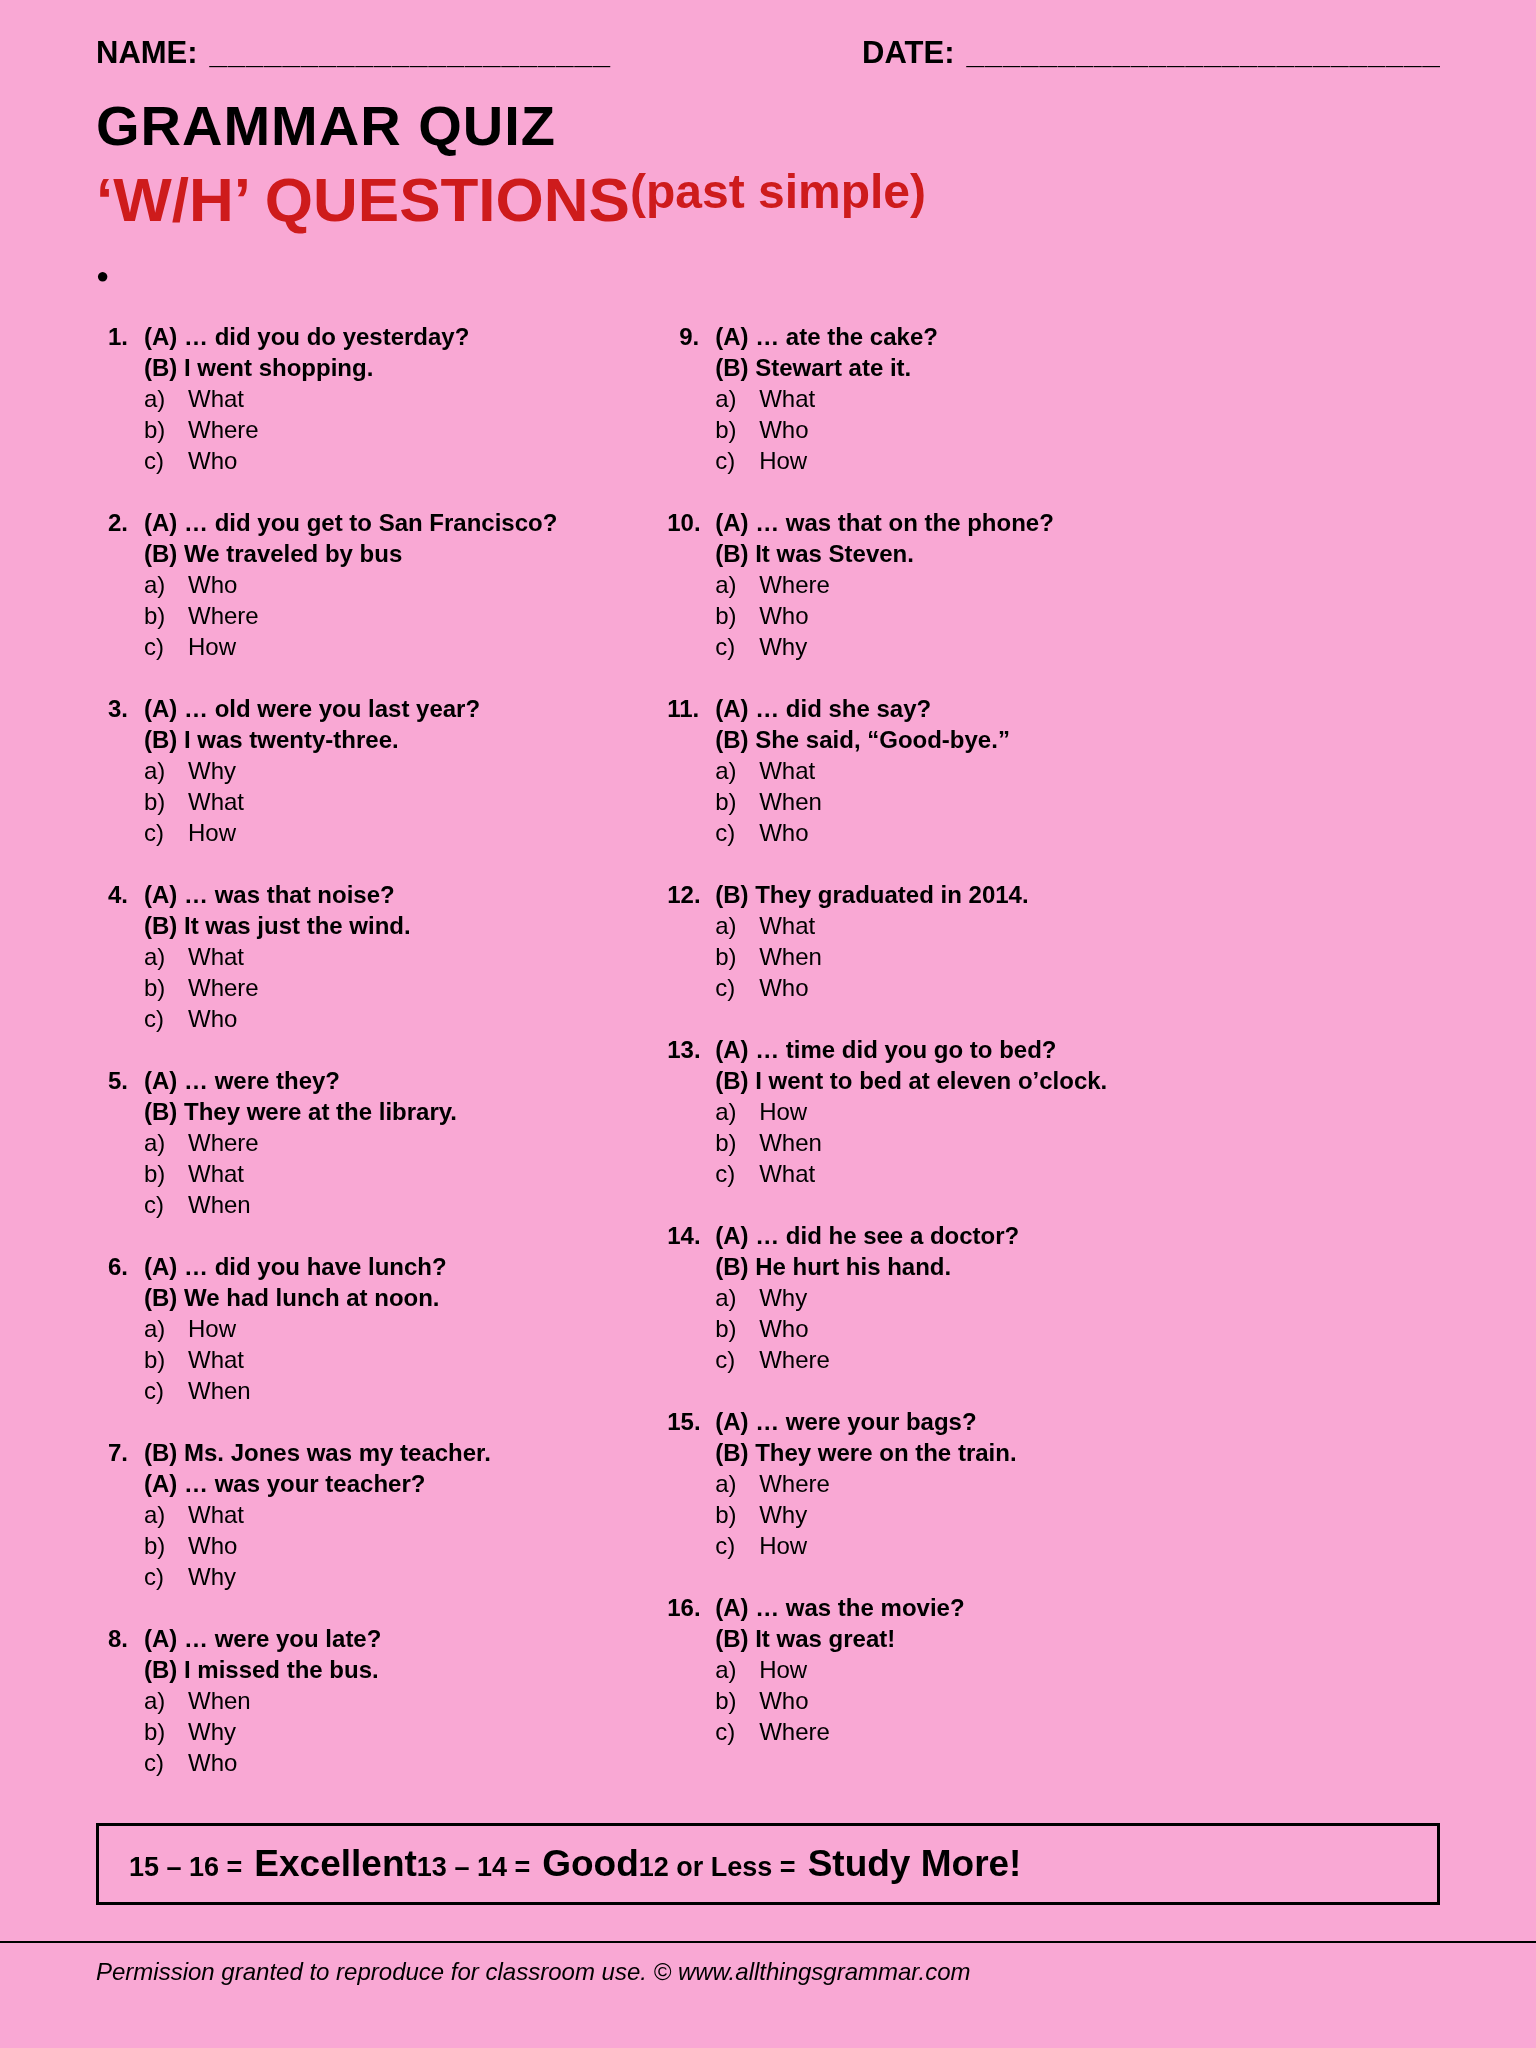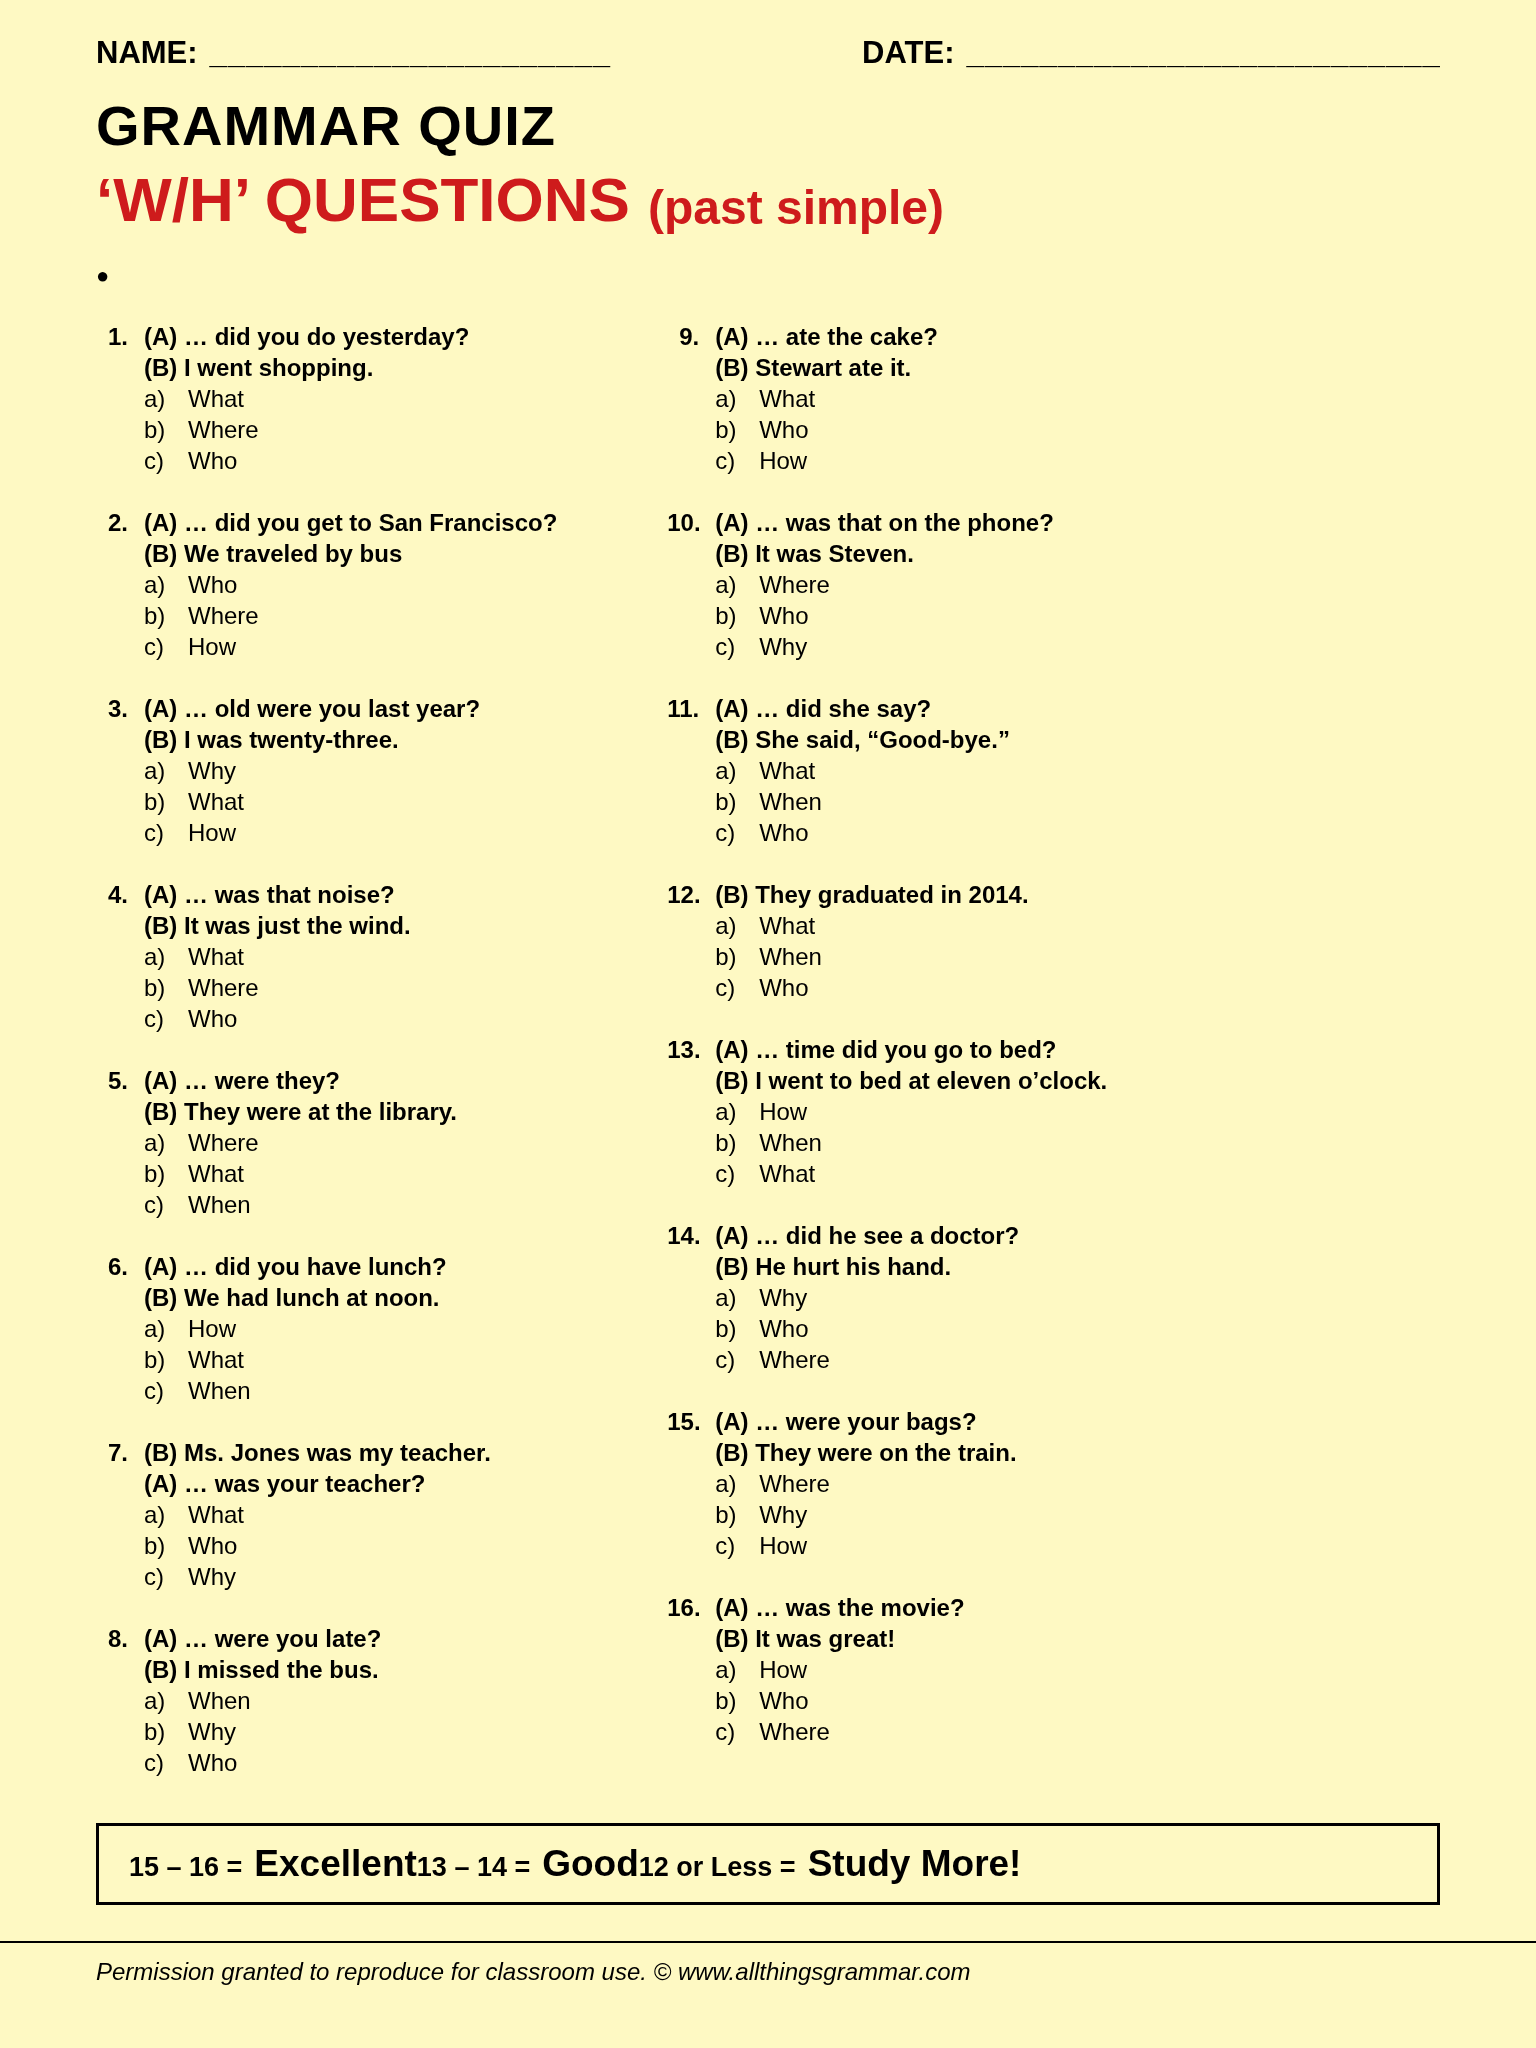--- a/index.html
+++ b/index.html
@@ -4,21 +4,21 @@
 <style>
   :root { --accent: #ce1b1c; }
   * { box-sizing: border-box; }
   html, body { margin: 0; padding: 0; background: #e8e8e8; }
   body { font-family: "Liberation Sans", sans-serif; color: #000; }
 
   .page {
     width: 1536px;
     height: 2048px;
     margin: 0 auto;
-    background: #fef9c3;
+    background: #f9a8d4;
     padding: 34px 96px 8px 96px;
     position: relative;
     overflow: hidden;
   }
 
   
   .name-date-row { display: flex; font-size: 31px; font-weight: bold; line-height: 38px; }
   .field.name { flex: 0 0 57%; }
   .field.date { flex: 1; }
   .field-label { margin-right: 12px; }
@@ -28,22 +28,21 @@
   .quiz-title {
     margin: 24px 0 0 0;
     font-size: 56px;
     line-height: 1.08;
     font-weight: bold;
     letter-spacing: 1px;
   }
   .quiz-subtitle {
     margin: 8px 0 0 0;
     display: flex;
-    align-items: flex-end;
-    gap: 18px;
+    align-items: flex-start;
     color: var(--accent);
     font-weight: bold;
   }
   .subtitle-main { font-size: 62px; letter-spacing: 0px; }
   .subtitle-paren { font-size: 48px; }
 
   
   .instruction {
     margin-top: 28px;
     display: flex;

